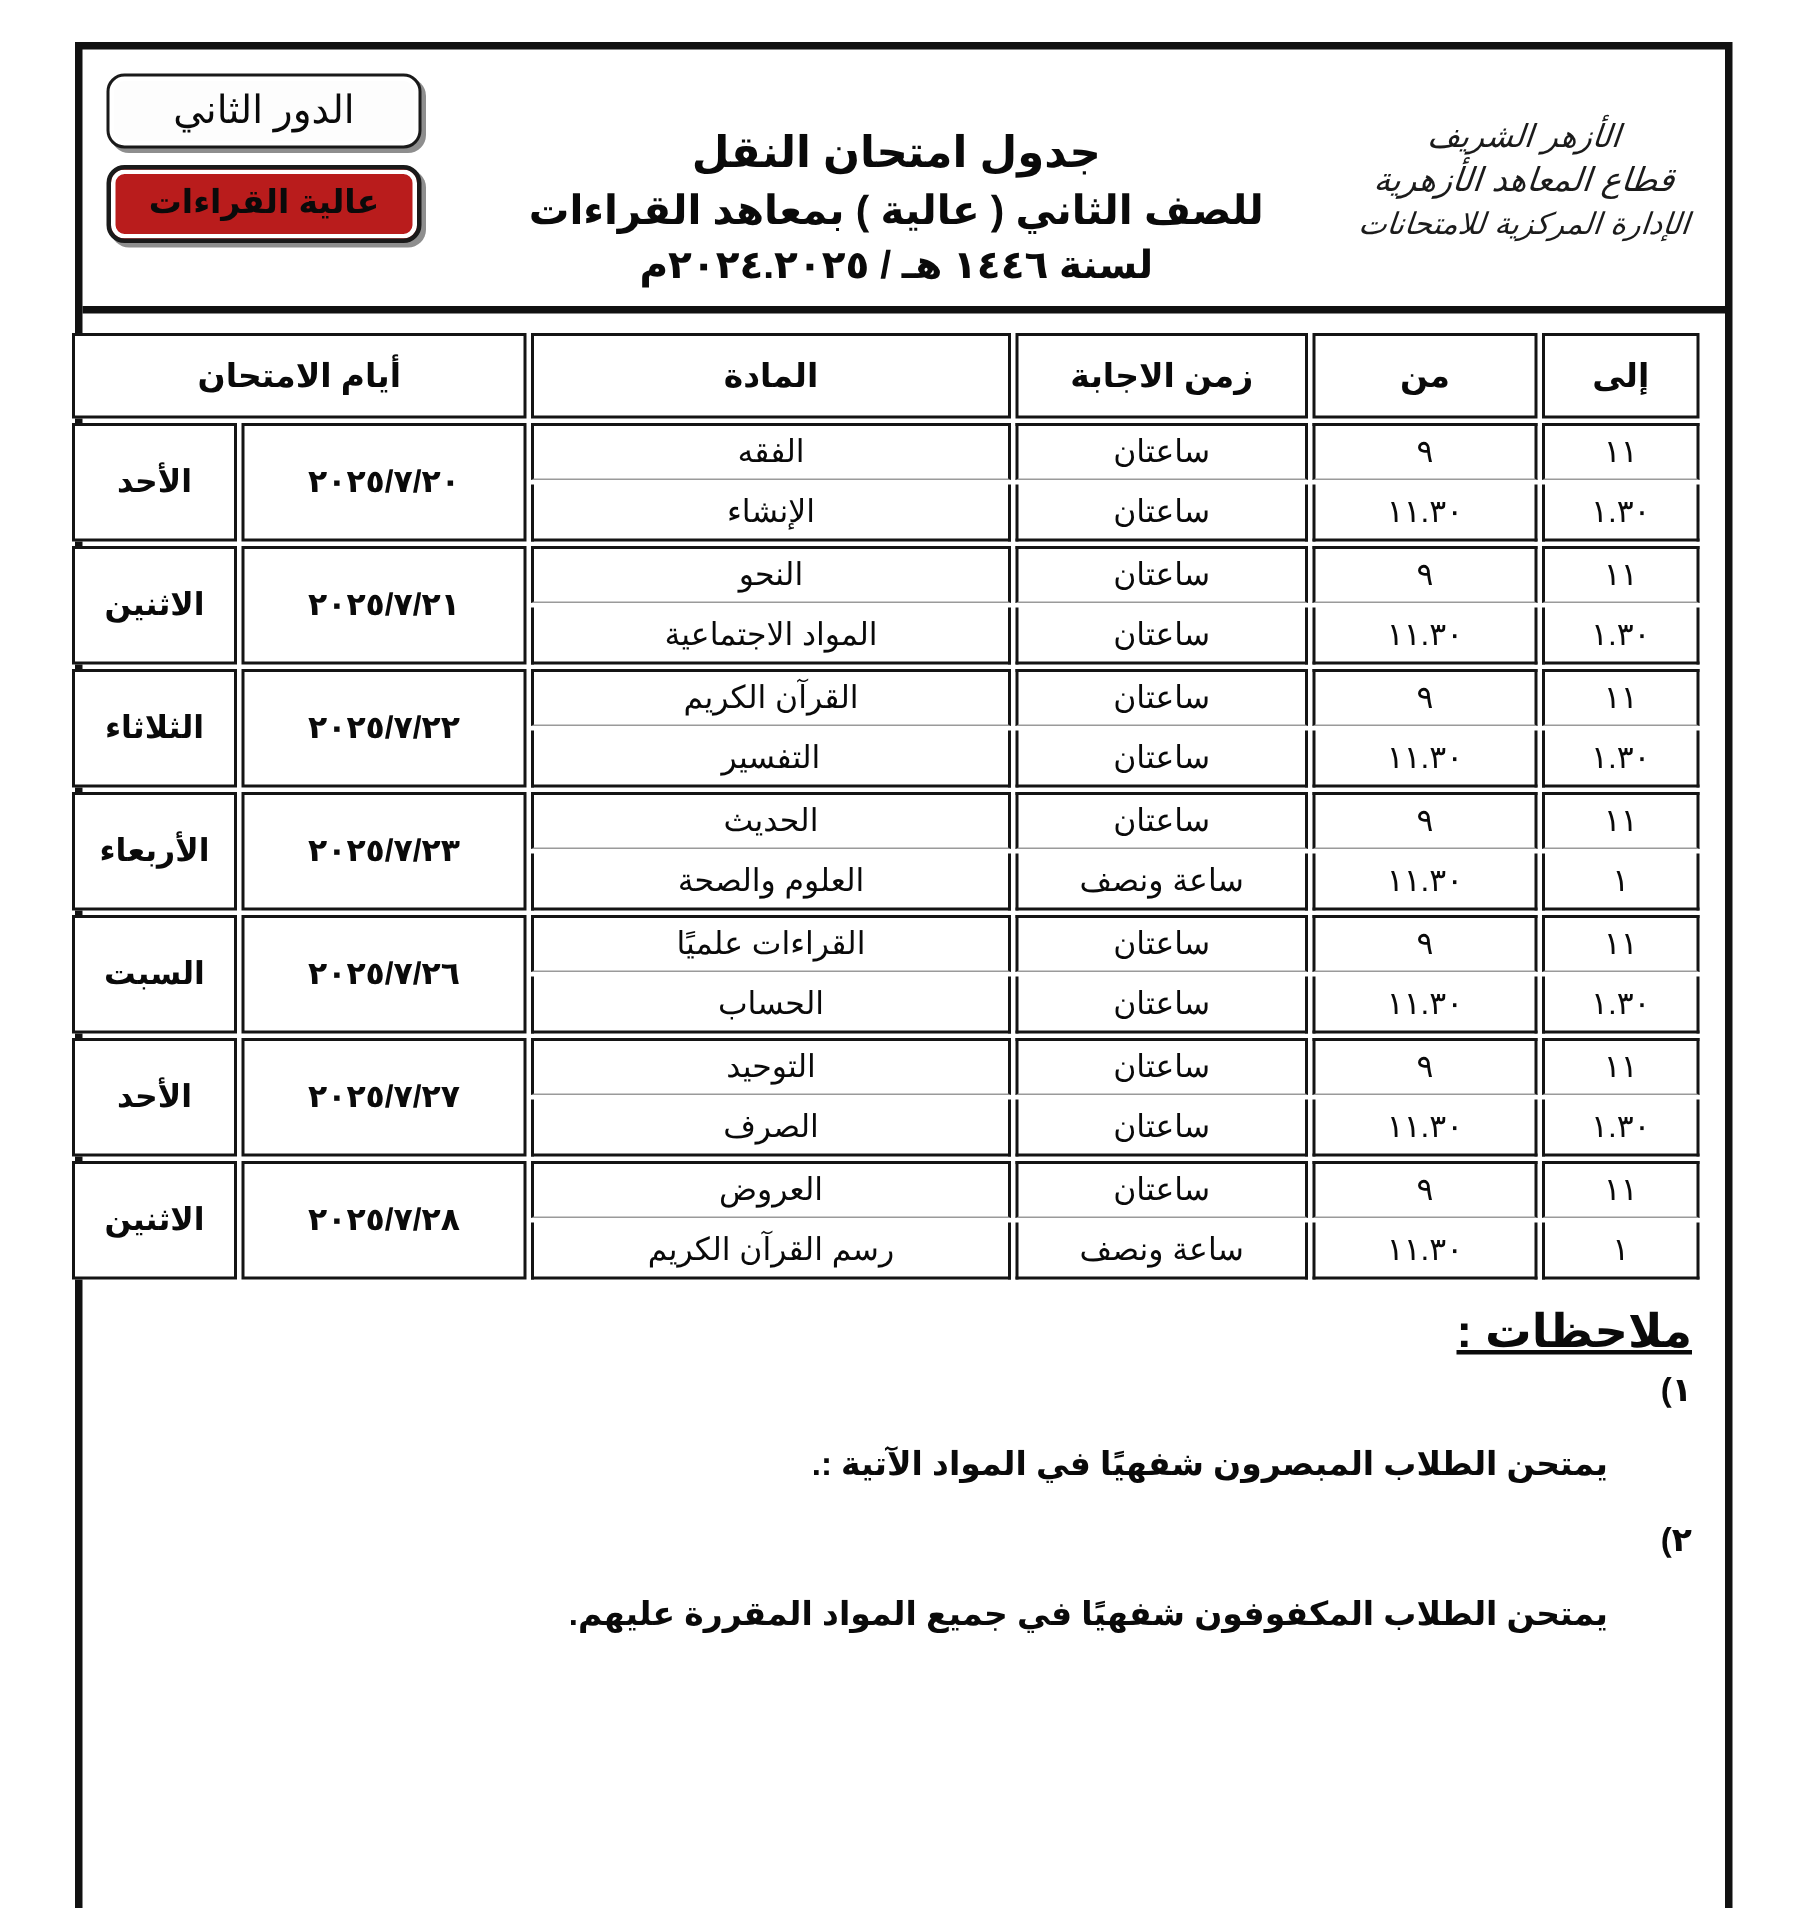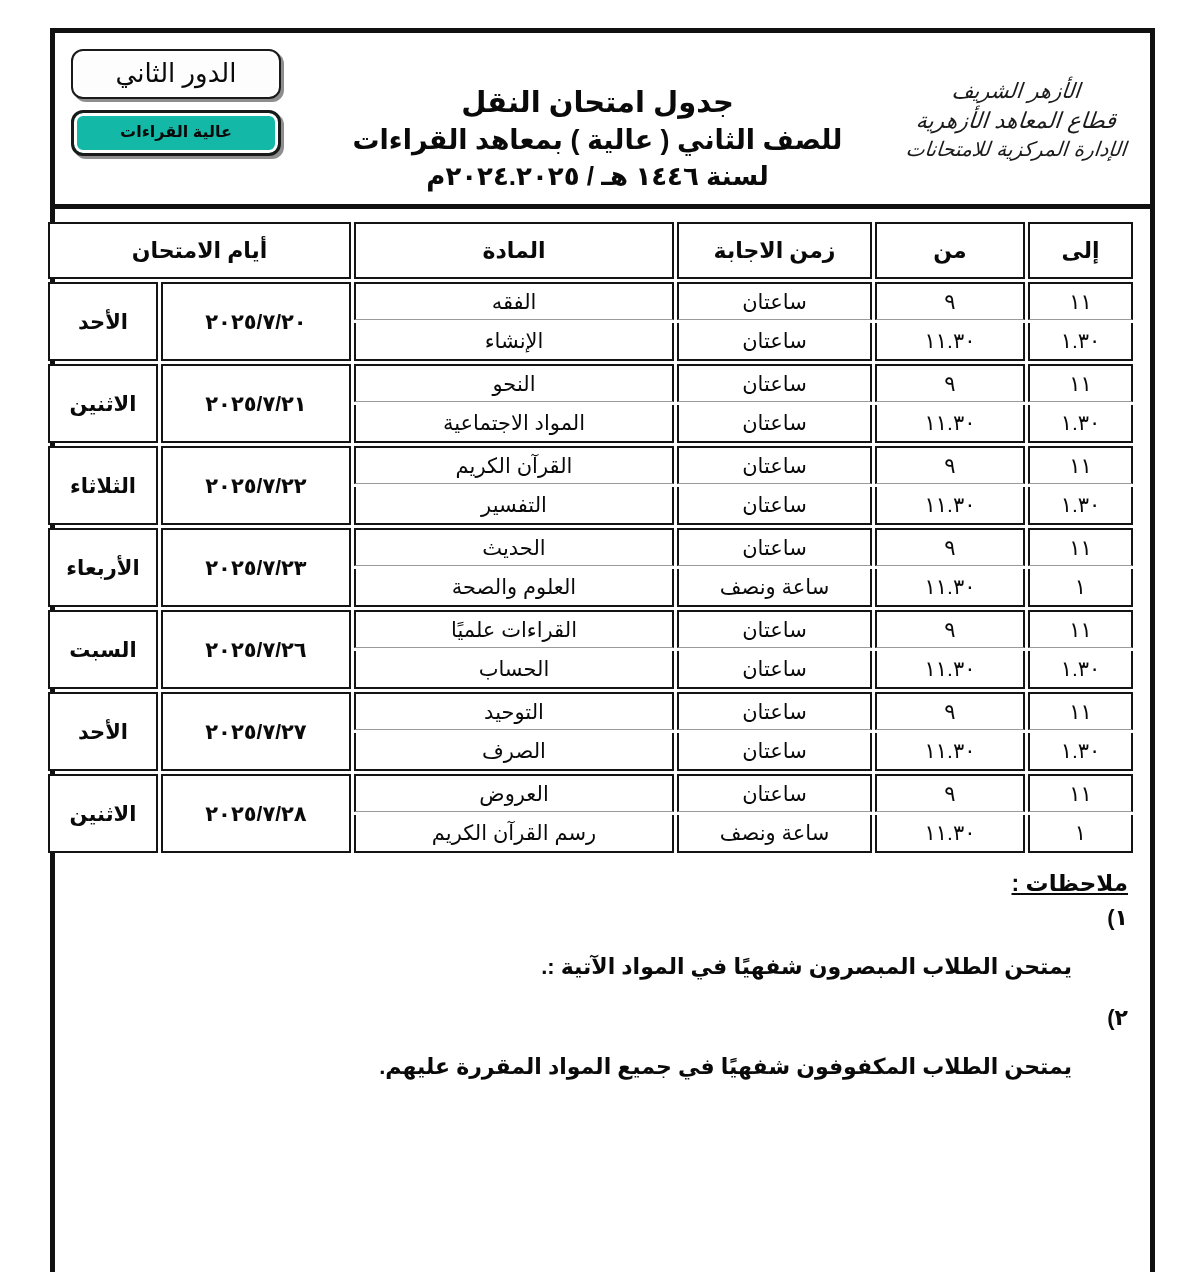--- a/index.html
+++ b/index.html
@@ -56,22 +56,22 @@
     border-radius: 12px;
     box-shadow: 3px 3px 0 0 #8e8e8e, 0 0 0 3px #fff inset;
     text-align: center;
     padding: 9px 6px 11px;
     font-size: 26px;
     background: #fdfdfd;
     line-height: 1;
   }
   .badge.strong {
     font-weight: bold;
-    font-size: 16px;
-    background: #14b8a6;
+    font-size: 22px;
+    background: #b91c1c;
     border-width: 3px;
     padding: 11px 6px 13px;
   }
 
   
   .title-block {
     position: absolute;
     left: 255px;
     right: 265px;
     top: 50px;
@@ -154,21 +154,21 @@
   col.c-date { width: 190px; }
   col.c-day  { width: 110px; }
 
   
   .notes {
     padding: 14px 22px 0 22px;
     text-align: right;
   }
   .notes-title {
     font-weight: bold;
-    font-size: 23px;
+    font-size: 31px;
     text-decoration: underline;
     margin-bottom: 8px;
   }
   .note-row {
     display: flex;
     flex-direction: row;
     justify-content: flex-start;
     align-items: flex-start;
     gap: 22px;
     margin-bottom: 4px;

